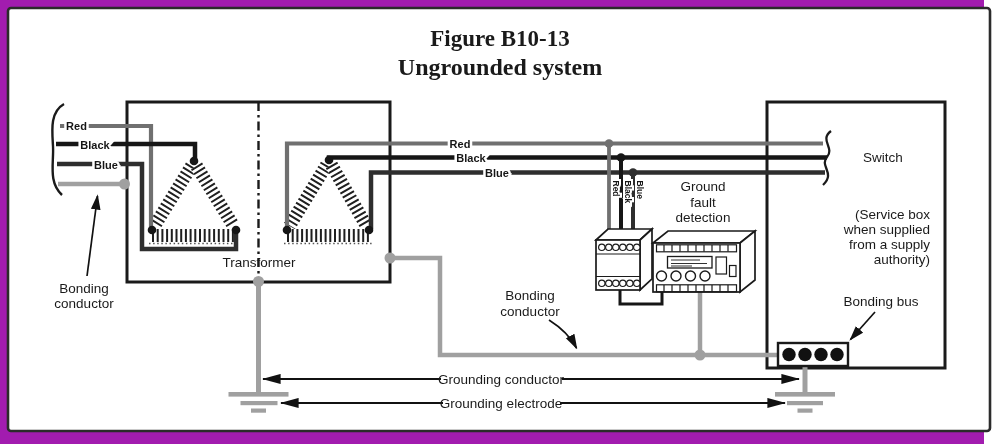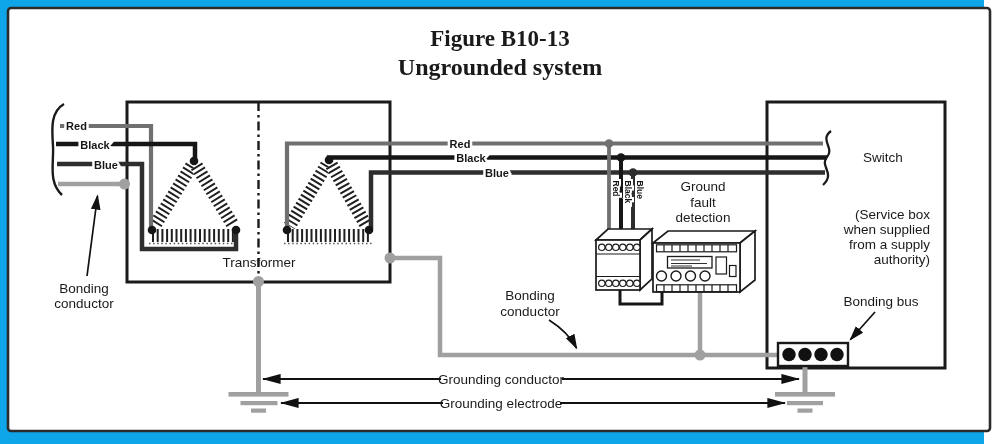--- a/index.html
+++ b/index.html
@@ -1,16 +1,16 @@
 <!DOCTYPE html>
 <html><head>
 <meta charset="utf-8">
 <style>
   html,body{margin:0;padding:0;background:#fff;}
-  .stage{width:984px;height:444px;position:relative;background:#0ea5e9;}
+  .stage{width:984px;height:444px;position:relative;background:#a21caf;}
   text{font-family:"Liberation Sans",sans-serif;fill:#1a1a1a;}
   .title{font-family:"Liberation Serif",serif;font-weight:bold;text-anchor:middle;}
   .lbl{font-size:13.5px;}
   .ctr{text-anchor:middle;}
   .rgt{text-anchor:end;}
   .wlbl{font-size:11px;font-weight:600;text-anchor:middle;paint-order:stroke;stroke:#ffffff;stroke-width:5px;fill:#161616;}
   .tlbl{font-size:8.5px;font-weight:600;paint-order:stroke;stroke:#ffffff;stroke-width:4px;fill:#161616;}
   .coil-bg{stroke:#fff;stroke-width:13;fill:none;}
   .coil{stroke:#1f1f1f;stroke-width:13;stroke-dasharray:2 2.7;fill:none;}
   .box{fill:#fff;stroke:#1a1a1a;stroke-width:3;}

